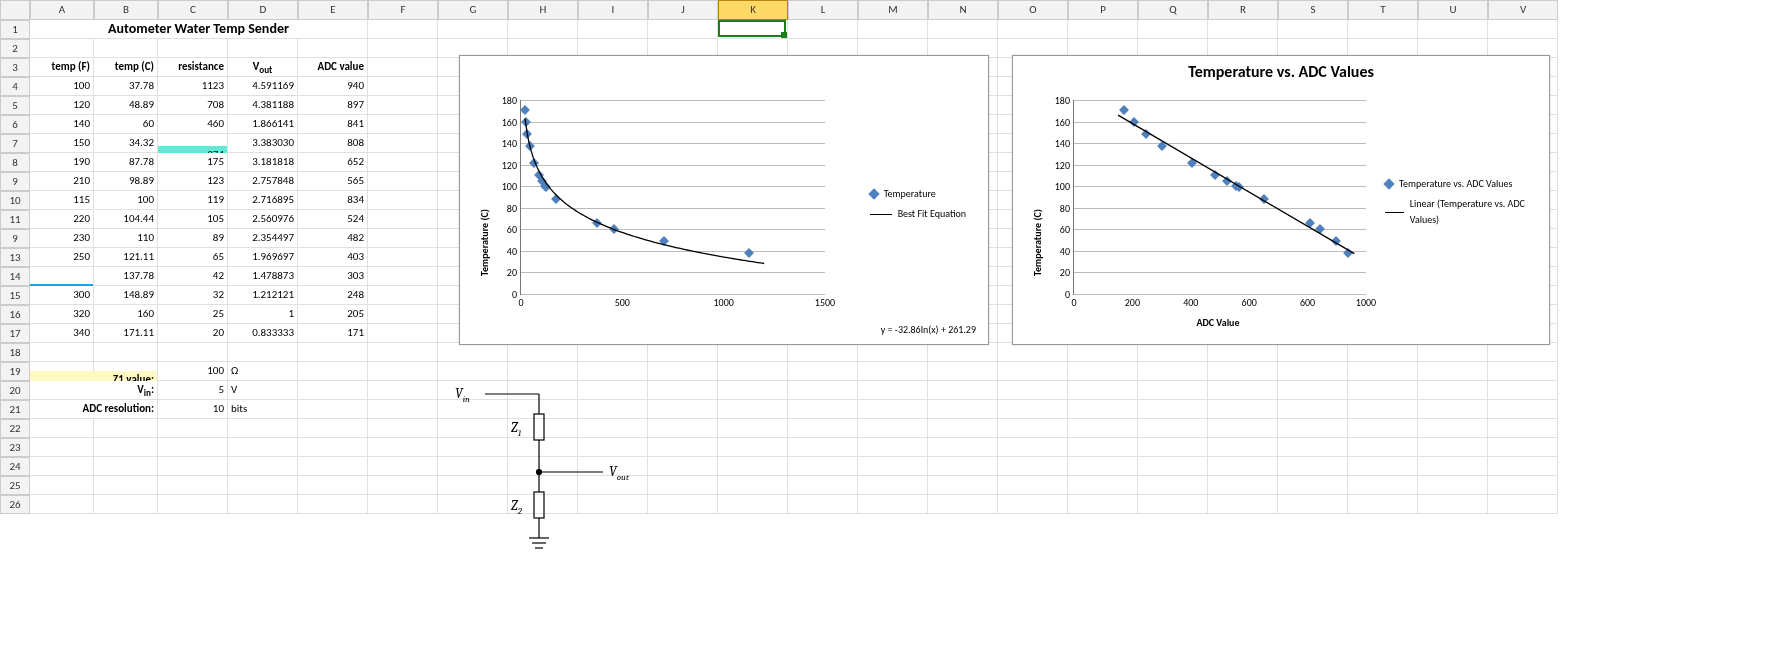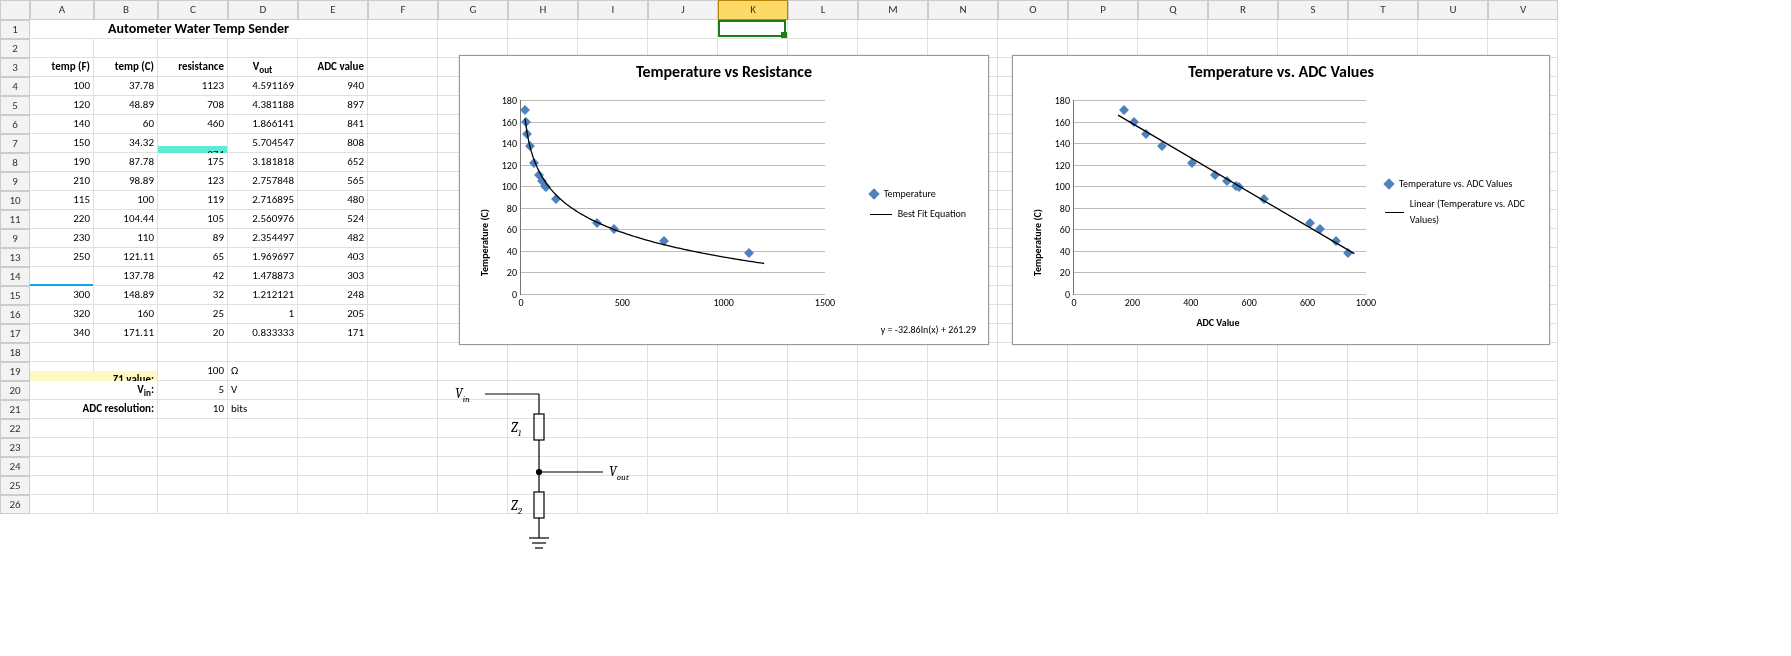--- a/index.html
+++ b/index.html
@@ -759,37 +759,37 @@
       <div class="cell r" style="left: 198px; top: 76px; width: 70px; background: rgb(255, 255, 255);">4.381188</div>
       <div class="cell r" style="left: 268px; top: 76px; width: 70px; background: rgb(255, 255, 255);">897</div>
       <div class="cell r" style="left: 0px; top: 95px; width: 64px; background: rgb(255, 255, 255);">140</div>
       <div class="cell r" style="left: 64px; top: 95px; width: 64px; background: rgb(255, 255, 255);">60</div>
       <div class="cell r" style="left: 128px; top: 95px; width: 70px; background: rgb(255, 255, 255);">460</div>
       <div class="cell r" style="left: 198px; top: 95px; width: 70px; background: rgb(255, 255, 255);">1.866141</div>
       <div class="cell r" style="left: 268px; top: 95px; width: 70px; background: rgb(255, 255, 255);">841</div>
       <div class="cell r" style="left: 0px; top: 114px; width: 64px; background: rgb(255, 255, 255);">150</div>
       <div class="cell r" style="left: 64px; top: 114px; width: 64px; background: rgb(255, 255, 255);">34.32</div>
       <div class="cell r" style="left: 128px; top: 126px; width: 70px; background: #5eead4;">374</div>
-      <div class="cell r" style="left: 198px; top: 114px; width: 70px; background: rgb(255, 255, 255);">5.704547</div>
+      <div class="cell r" style="left: 198px; top: 114px; width: 70px; background: rgb(255, 255, 255);">3.383030</div>
       <div class="cell r" style="left: 268px; top: 114px; width: 70px; background: rgb(255, 255, 255);">808</div>
       <div class="cell r" style="left: 0px; top: 133px; width: 64px; background: rgb(255, 255, 255);">190</div>
       <div class="cell r" style="left: 64px; top: 133px; width: 64px; background: rgb(255, 255, 255);">87.78</div>
       <div class="cell r" style="left: 128px; top: 133px; width: 70px; background: rgb(255, 255, 255);">175</div>
       <div class="cell r" style="left: 198px; top: 133px; width: 70px; background: rgb(255, 255, 255);">3.181818</div>
       <div class="cell r" style="left: 268px; top: 133px; width: 70px; background: rgb(255, 255, 255);">652</div>
       <div class="cell r" style="left: 0px; top: 152px; width: 64px; background: rgb(255, 255, 255);">210</div>
       <div class="cell r" style="left: 64px; top: 152px; width: 64px; background: rgb(255, 255, 255);">98.89</div>
       <div class="cell r" style="left: 128px; top: 152px; width: 70px; background: rgb(255, 255, 255);">123</div>
       <div class="cell r" style="left: 198px; top: 152px; width: 70px; background: rgb(255, 255, 255);">2.757848</div>
       <div class="cell r" style="left: 268px; top: 152px; width: 70px; background: rgb(255, 255, 255);">565</div>
       <div class="cell r" style="left: 0px; top: 171px; width: 64px; background: rgb(255, 255, 255);">115</div>
       <div class="cell r" style="left: 64px; top: 171px; width: 64px; background: rgb(255, 255, 255);">100</div>
       <div class="cell r" style="left: 128px; top: 171px; width: 70px; background: rgb(255, 255, 255);">119</div>
       <div class="cell r" style="left: 198px; top: 171px; width: 70px; background: rgb(255, 255, 255);">2.716895</div>
-      <div class="cell r" style="left: 268px; top: 171px; width: 70px; background: rgb(255, 255, 255);">480</div>
+      <div class="cell r" style="left: 268px; top: 171px; width: 70px; background: rgb(255, 255, 255);">834</div>
       <div class="cell r" style="left: 0px; top: 190px; width: 64px; background: rgb(255, 255, 255);">220</div>
       <div class="cell r" style="left: 64px; top: 190px; width: 64px; background: rgb(255, 255, 255);">104.44</div>
       <div class="cell r" style="left: 128px; top: 190px; width: 70px; background: rgb(255, 255, 255);">105</div>
       <div class="cell r" style="left: 198px; top: 190px; width: 70px; background: rgb(255, 255, 255);">2.560976</div>
       <div class="cell r" style="left: 268px; top: 190px; width: 70px; background: rgb(255, 255, 255);">524</div>
       <div class="cell r" style="left: 0px; top: 209px; width: 64px; background: rgb(255, 255, 255);">230</div>
       <div class="cell r" style="left: 64px; top: 209px; width: 64px; background: rgb(255, 255, 255);">110</div>
       <div class="cell r" style="left: 128px; top: 209px; width: 70px; background: rgb(255, 255, 255);">89</div>
       <div class="cell r" style="left: 198px; top: 209px; width: 70px; background: rgb(255, 255, 255);">2.354497</div>
       <div class="cell r" style="left: 268px; top: 209px; width: 70px; background: rgb(255, 255, 255);">482</div>
@@ -823,21 +823,20 @@
       <div class="cell " style="left: 198px; top: 342px; width: 70px; background: rgb(255, 255, 255);">Ω</div>
       <div class="cell r b" style="left: 0px; top: 361px; width: 128px; background: rgb(255, 255, 255);">V<sub>in</sub>:</div>
       <div class="cell r" style="left: 128px; top: 361px; width: 70px; background: rgb(255, 255, 255);">5</div>
       <div class="cell " style="left: 198px; top: 361px; width: 70px; background: rgb(255, 255, 255);">V</div>
       <div class="cell r b" style="left: 0px; top: 380px; width: 128px; background: rgb(255, 255, 255);">ADC resolution:</div>
       <div class="cell r" style="left: 128px; top: 380px; width: 70px; background: rgb(255, 255, 255);">10</div>
       <div class="cell " style="left: 198px; top: 380px; width: 70px; background: rgb(255, 255, 255);">bits</div>
     </div>
 
   <div class="chart" id="chart1" style="left:459px; top:55px; width:530px; height:290px;">
-    <div class="chart-title">Temperature vs Resistance</div>
     <div class="ylabel axis-label" style="left:18px; top:220px;">Temperature (C)</div>
     <div class="plot" id="plot1" style="left:60px; top:44px; width:305px; height:195px;">
         <div class="hgrid" style="top: 194px;"></div>
         <div class="ticklabel-y" style="top: 194px;">0</div>
         <div class="hgrid" style="top: 172.444px;"></div>
         <div class="ticklabel-y" style="top: 172.444px;">20</div>
         <div class="hgrid" style="top: 150.889px;"></div>
         <div class="ticklabel-y" style="top: 150.889px;">40</div>
         <div class="hgrid" style="top: 129.333px;"></div>
         <div class="ticklabel-y" style="top: 129.333px;">60</div>

